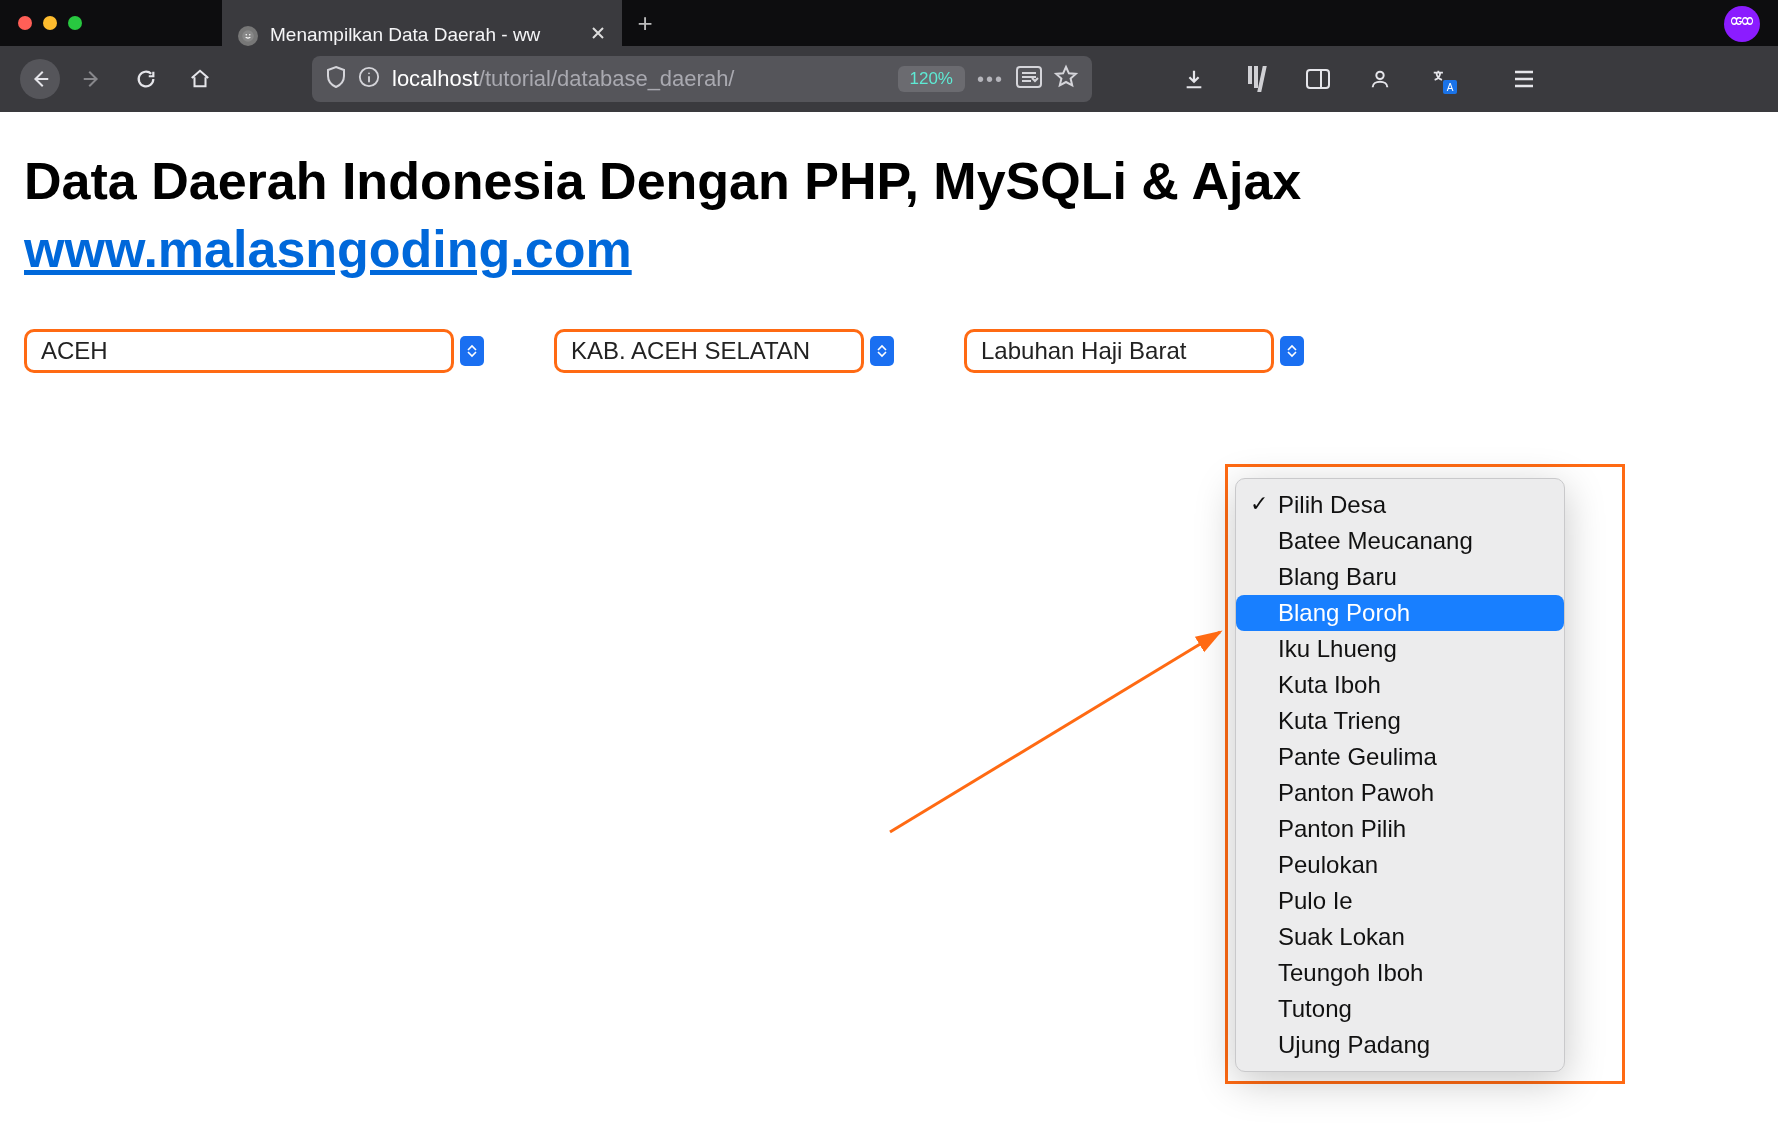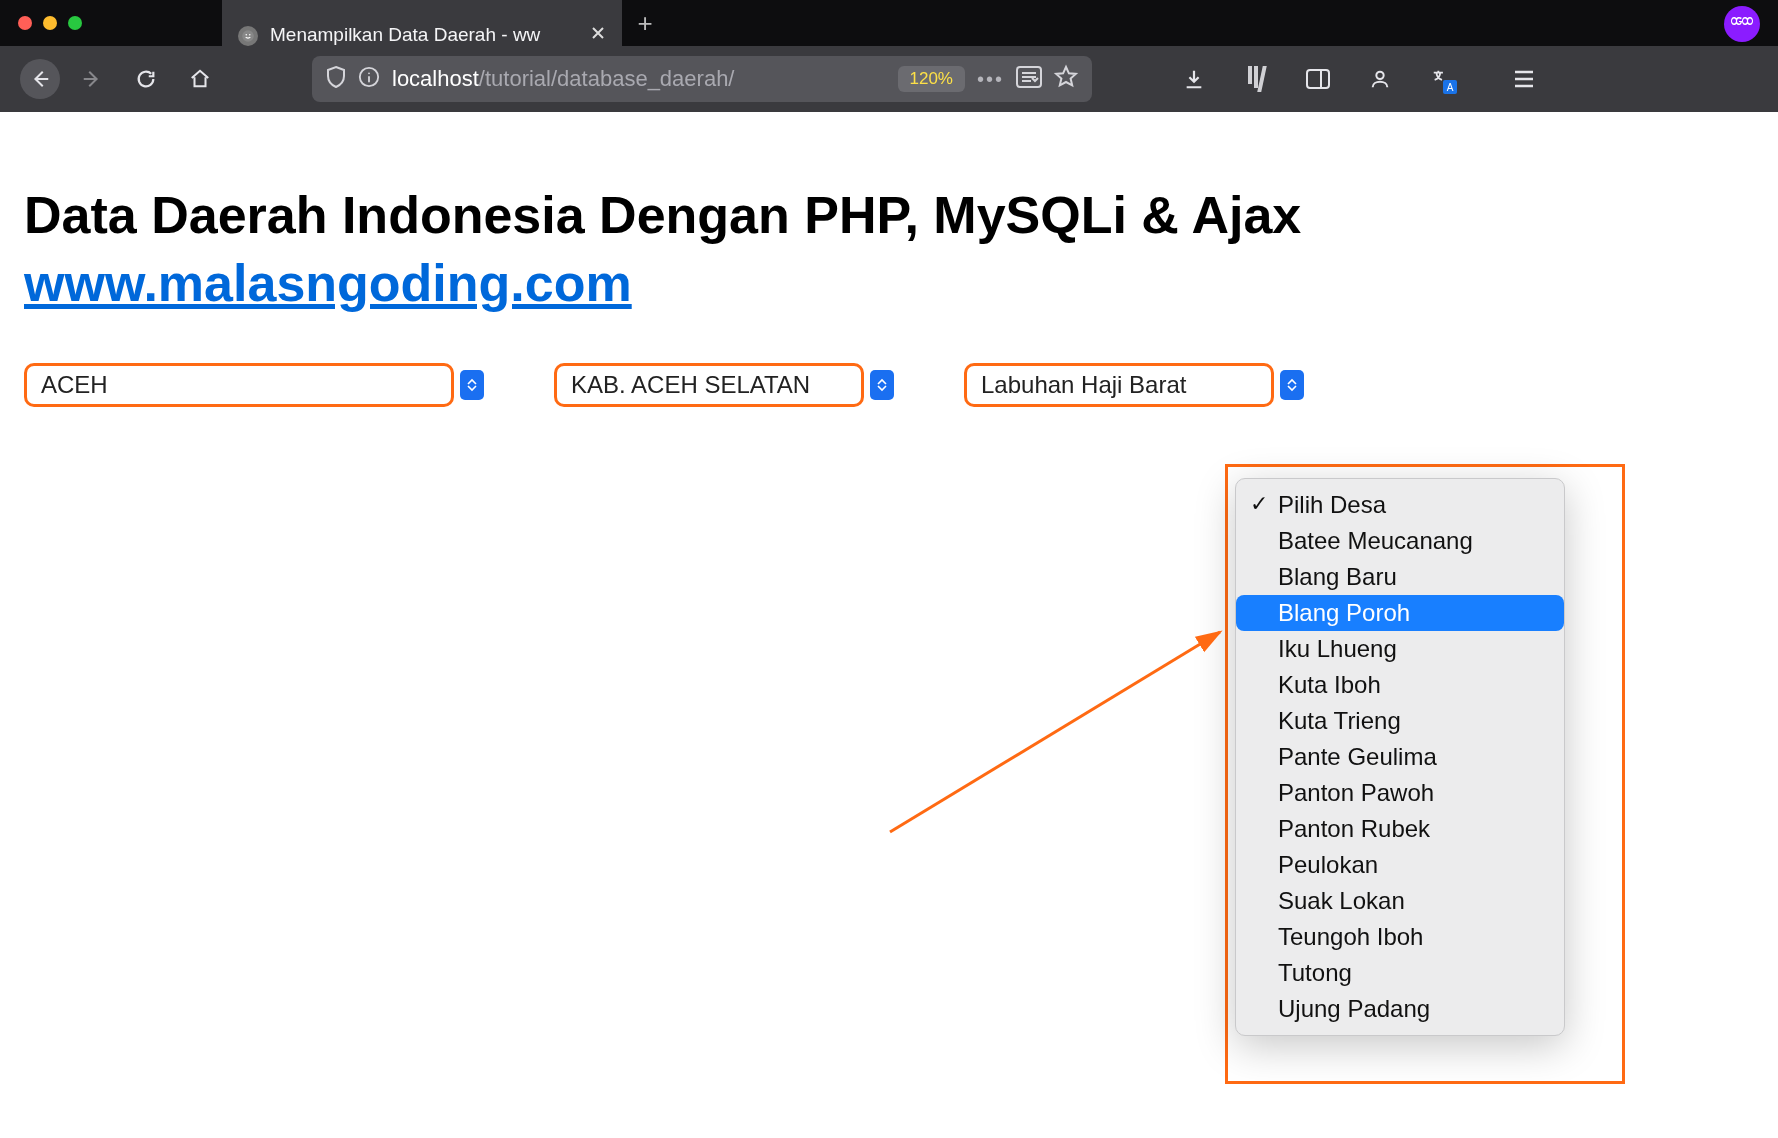--- a/index.html
+++ b/index.html
@@ -26,34 +26,34 @@
     .toolbar { display:flex; align-items:center; height: 66px; padding: 0 20px; gap: 10px; background:#3a3a3e;text-align:right; }
     .tb-btn { width: 44px; height: 44px; border-radius: 8px; display:flex; align-items:center; justify-content:center; color:#d0d0d4; }
     .tb-btn.disabled { opacity: .45; }
     .tb-btn.circle-bg { background:#55555a; border-radius:50%; width:40px; height:40px; }
 
     .addressbar { flex: 0 0 780px; height: 46px; background:#55555a; border-radius: 8px; margin: 0 30px 0 80px; display:flex; align-items:center; padding: 0 14px; gap: 12px; color:#d5d5da; }
     .addr-url { font-size: 22px; }
     .addr-url .host { color:#fff; }
     .addr-url .path { color:#a9a9b0; }
     .addr-spacer { flex:1; }
-    .zoom-pill { background:#6b6b70; border-radius: 6px; padding: 3px 12px; font-size:17px; color:#fde047; }
+    .zoom-pill { background:#6b6b70; border-radius: 6px; padding: 3px 12px; font-size:17px; color:#5eead4; }
     .dots { letter-spacing:2px; font-size:20px; color:#b5b5bb; }
 
     .right-icons { display:flex; align-items:center; gap: 18px; margin-left: 40px; }
     .lib-icon { display:flex; gap:2px; }
     .lib-icon span { width:4px; background:#d0d0d4; }
     .lib-icon span:nth-child(1){height:18px;} .lib-icon span:nth-child(2){height:22px;} .lib-icon span:nth-child(3){height:26px;transform:skewX(-12deg);}
 
     .translate { position:relative; width:22px; height:22px; }
     .translate .sub { position:absolute; right:-4px; bottom:-4px; width:14px; height:14px; background:#1a73e8; color:#fff; font-size:10px; display:flex; align-items:center; justify-content:center; border-radius:2px; }
 
     
     .page { padding: 36px 24px; position:relative; }
-    h2.title { font-size: 52px; font-weight: 800; line-height: 1.3; margin-top: 34px; }
+    h2.title { font-size: 52px; font-weight: 800; line-height: 1.3; }
     a.sitelink { color:#0068da; text-decoration: underline; font-size: 52px; font-weight: 800; }
 
     .selects-row { display:flex; gap: 100px; margin-top: 46px; }
 
     .select-wrap { position:relative; }
     .select-box { height: 44px; border: 3px solid #ff6a13; background:#fff; border-radius: 10px; display:flex; align-items:center; padding: 0 14px; font-size: 24px; color:#222; }
     .select-arrows { position:absolute; right:-30px; top:50%; transform:translateY(-50%); width:24px; height:30px; background:#1a6ff1; border-radius:5px; display:flex; flex-direction:column; align-items:center; justify-content:center; gap:0; }
     .select-arrows svg { display:block; }
 
     .w1 { width: 430px; }
@@ -265,22 +265,23 @@
     <ul class="dropdown" id="desa-dropdown">
         <li class="checked">Pilih Desa</li>
         <li>Batee Meucanang</li>
         <li>Blang Baru</li>
         <li class="selected">Blang Poroh</li>
         <li>Iku Lhueng</li>
         <li>Kuta Iboh</li>
         <li>Kuta Trieng</li>
         <li>Pante Geulima</li>
         <li>Panton Pawoh</li>
-        <li>Panton Rubek</li>
+        <li>Panton Pilih</li>
         <li>Peulokan</li>
+        <li>Pulo Ie</li>
         <li>Suak Lokan</li>
         <li>Teungoh Iboh</li>
         <li>Tutong</li>
         <li>Ujung Padang</li>
       </ul>
   </div>
 
   <svg class="annot-arrow" width="360" height="230">
     <defs>
       <marker id="arrhead" markerWidth="10" markerHeight="10" refX="8" refY="3" orient="auto">

